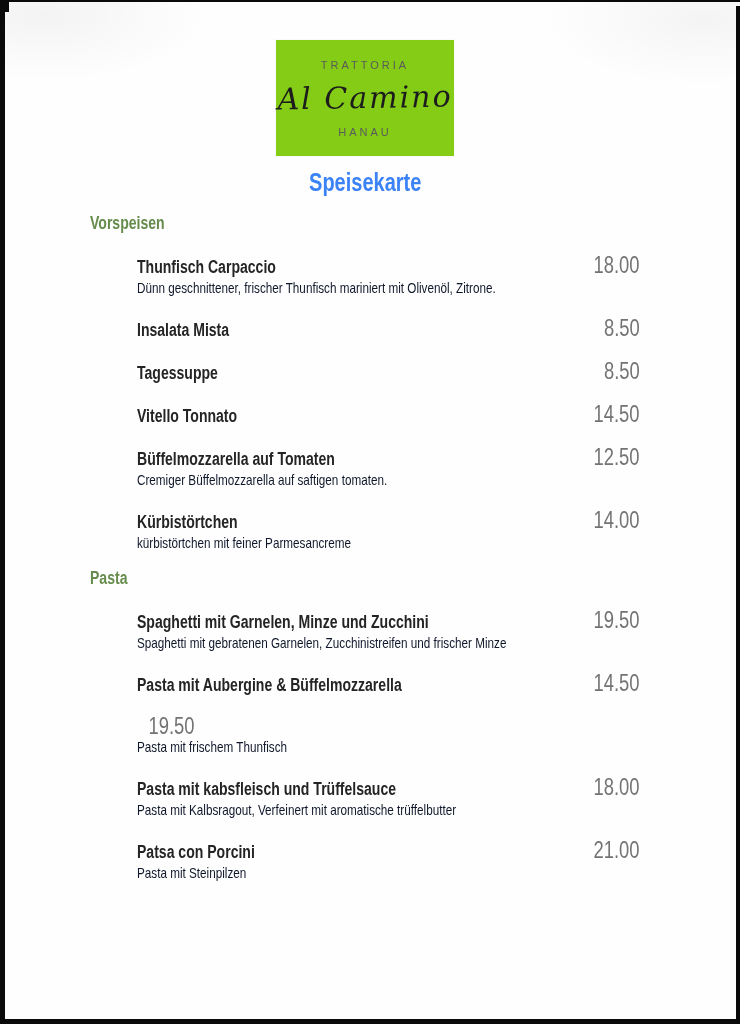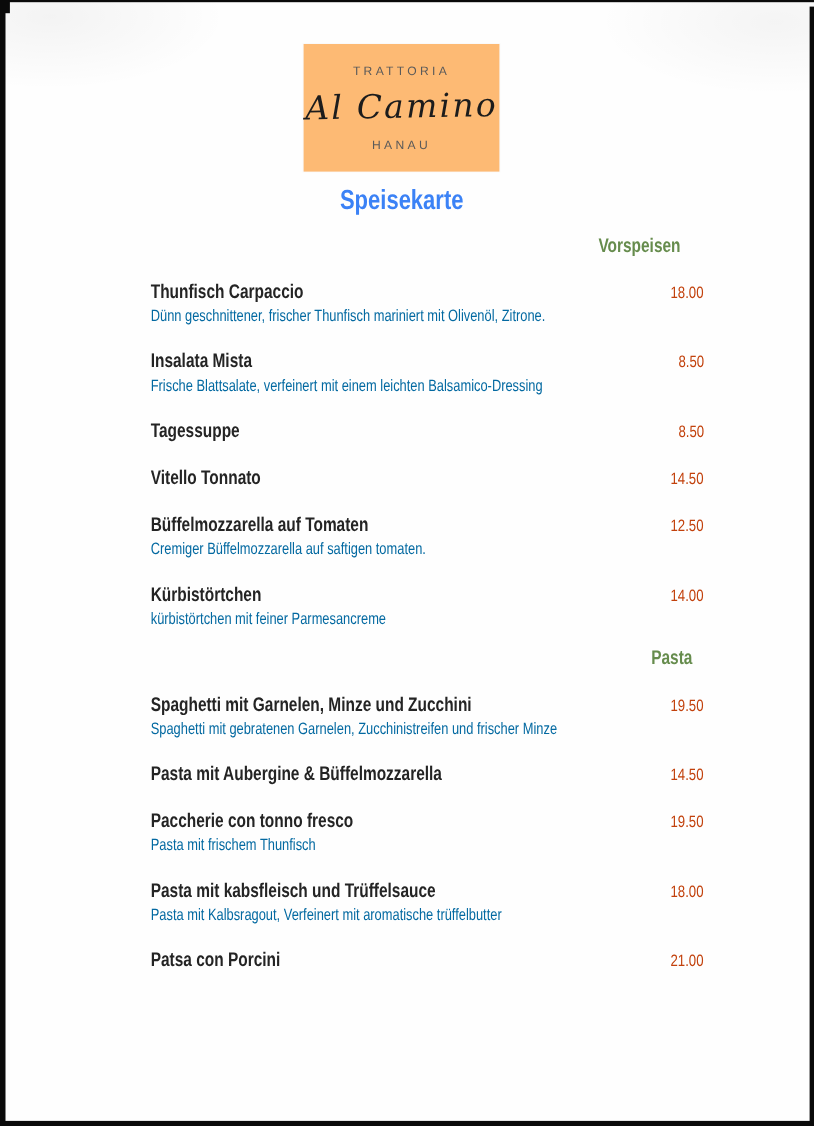--- a/index.html
+++ b/index.html
@@ -25,21 +25,21 @@
   
   .cx   { display: inline-block; transform: scaleX(0.78); transform-origin: 0 50%; white-space: nowrap; }
   .cx-c { display: inline-block; transform: scaleX(0.80); transform-origin: 50% 50%; white-space: nowrap; }
   .cx-r { display: inline-block; transform: scaleX(0.80); transform-origin: 100% 50%; white-space: nowrap; }
 
   .sheet { position: relative; z-index: 1; padding: 2px 100px 0 90px; }
 
   .logo-box {
     width: 178px; height: 116px;
     margin: 38px auto 0 auto;
-    background: #fdba74;
+    background: #84cc16;
     box-shadow: 0 0 0 1px rgba(0,0,0,0.015);
     text-align: center;
     display: flex; flex-direction: column; justify-content: center;
   }
   .brand-top, .brand-city {
     font-size: 11px; letter-spacing: 3px; color: #5a5a5a; font-weight: 400;
   }
   .brand-name {
     font-family: "DejaVu Serif", serif;
     font-style: italic;
@@ -55,34 +55,33 @@
     font-size: 25px; font-weight: 700;
     color: #3b82f6;
   }
 
   .menu-section { margin-bottom: 4px; }
   .section-heading {
     margin: 16px 0 22px 0;
     font-size: 18px; font-weight: 700;
     color: #668c4d;
     line-height: 20px;
-    text-align: right;
   }
   .items { padding-left: 47px; }
 
   .menu-item { margin-bottom: 21px; }
   .items .menu-item:last-child { margin-bottom: 0; }
   .item-head {
     display: flex; justify-content: space-between; align-items: baseline;
     line-height: 20px;
     margin-top: 12px;
   }
   .item-name  { font-size: 18px; font-weight: 700; color: #242424; }
-  .item-price { font-size: 15px; font-weight: 400; color: #c2410c; }
-  .item-desc  { margin-top: 2px; line-height: 18px; font-size: 15px; color: #0369a1; }
+  .item-price { font-size: 23px; font-weight: 400; color: #737373; }
+  .item-desc  { margin-top: 2px; line-height: 18px; font-size: 15px; color: #0f172a; }
 </style>
 </head>
 <body>
 
 <div class="edge edge-left"></div>
 <div class="edge edge-right"></div>
 <div class="edge edge-top"></div>
 <div class="edge edge-bottom"></div>
 <div class="edge edge-corner"></div>
 
@@ -106,21 +105,20 @@
           <span class="item-price"><span class="cx-r">18.00</span></span>
         </div>
         <div class="item-desc"><span class="cx">Dünn geschnittener, frischer Thunfisch mariniert mit Olivenöl, Zitrone.</span></div>
       </article>
 
       <article class="menu-item">
         <div class="item-head">
           <span class="item-name"><span class="cx">Insalata Mista</span></span>
           <span class="item-price"><span class="cx-r">8.50</span></span>
         </div>
-        <div class="item-desc"><span class="cx">Frische Blattsalate, verfeinert mit einem leichten Balsamico-Dressing</span></div>
       </article>
 
       <article class="menu-item">
         <div class="item-head">
           <span class="item-name"><span class="cx">Tagessuppe</span></span>
           <span class="item-price"><span class="cx-r">8.50</span></span>
         </div>
       </article>
 
       <article class="menu-item">
@@ -164,37 +162,37 @@
 
       <article class="menu-item">
         <div class="item-head">
           <span class="item-name"><span class="cx">Pasta mit Aubergine &amp; Büffelmozzarella</span></span>
           <span class="item-price"><span class="cx-r">14.50</span></span>
         </div>
       </article>
 
       <article class="menu-item">
         <div class="item-head">
-          <span class="item-name"><span class="cx">Paccherie con tonno fresco</span></span>
           <span class="item-price"><span class="cx-r">19.50</span></span>
         </div>
         <div class="item-desc"><span class="cx">Pasta mit frischem Thunfisch</span></div>
       </article>
 
       <article class="menu-item">
         <div class="item-head">
           <span class="item-name"><span class="cx">Pasta mit kabsfleisch und  Trüffelsauce</span></span>
           <span class="item-price"><span class="cx-r">18.00</span></span>
         </div>
         <div class="item-desc"><span class="cx">Pasta mit Kalbsragout, Verfeinert mit aromatische trüffelbutter</span></div>
       </article>
 
       <article class="menu-item">
         <div class="item-head">
           <span class="item-name"><span class="cx">Patsa con Porcini</span></span>
           <span class="item-price"><span class="cx-r">21.00</span></span>
         </div>
+        <div class="item-desc"><span class="cx">Pasta mit Steinpilzen</span></div>
       </article>
 
     </div>
   </section>
 
 </div>
 
 </body></html>

